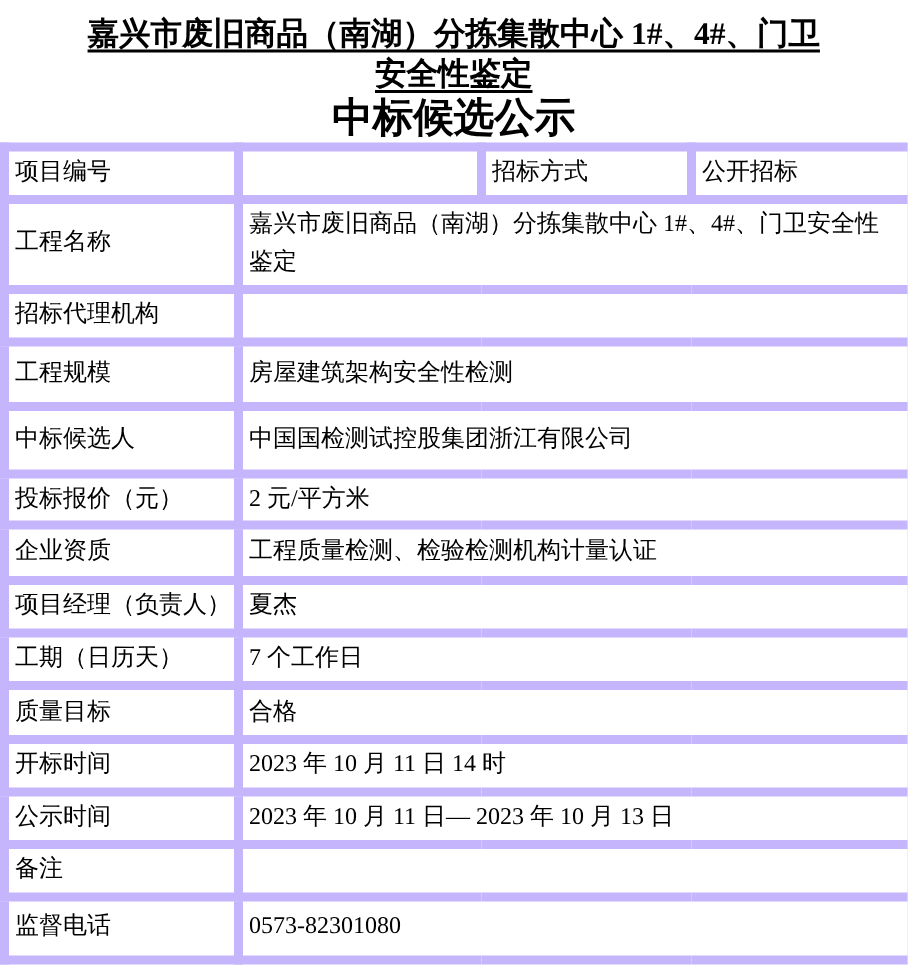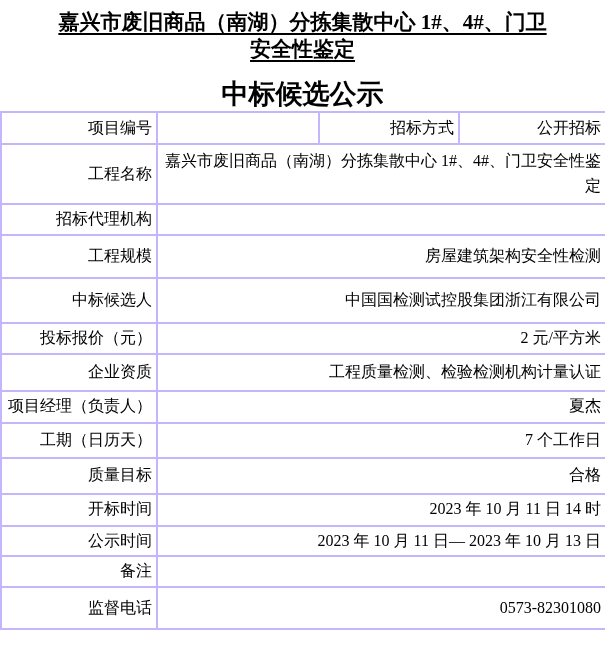--- a/index.html
+++ b/index.html
@@ -21,32 +21,31 @@
     text-decoration: underline;
     text-decoration-thickness: 2px;
     text-underline-offset: 4px;
   }
   .doc-heading {
     font-size: 27px;
     line-height: 31px;
     font-weight: bold;
     font-family: "Liberation Sans", "DejaVu Sans", sans-serif;
     text-align: center;
-    margin-top: 16px;
   }
   table.notice-table {
     width: 605px;
     table-layout: fixed;
     border-collapse: collapse;
     margin-top: 1px;
   }
   table.notice-table td {
-    border: 2px solid #c4b5fd;
+    border: 6px solid #c4b5fd;
     font-size: 16px;
-    text-align: right;
+    text-align: left;
     vertical-align: middle;
     padding: 2px 4px;
     overflow: hidden;
     line-height: 1.55;
   }
   
   tr.r1  { height: 32px; }
   tr.r2  { height: 60px; }
   tr.r3  { height: 27px; }
   tr.r4  { height: 27px; }

